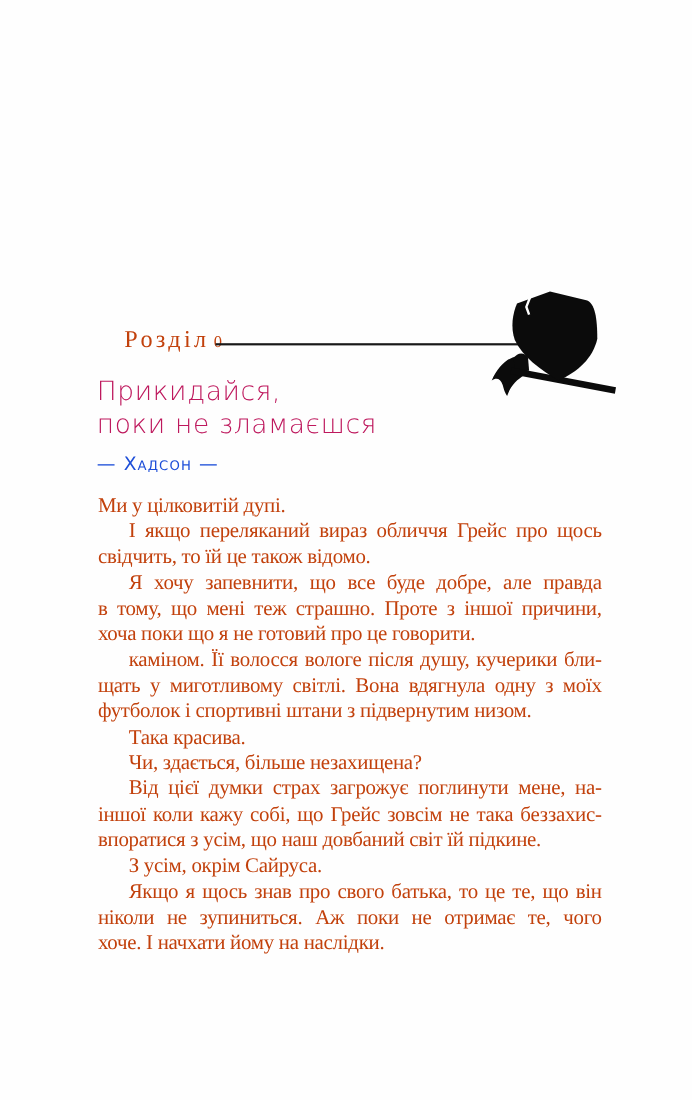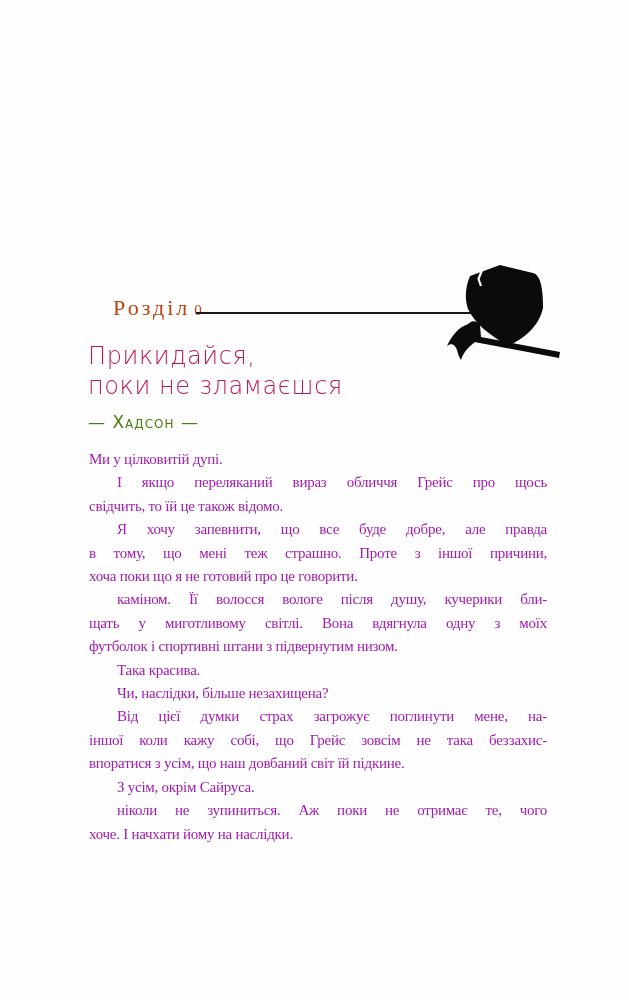--- a/index.html
+++ b/index.html
@@ -60,32 +60,32 @@
   .chapter-title .title-line { display: block; }
 
   
   .byline {
     position: absolute;
     left: 88px; top: 412px;
     font-family: "DejaVu Sans", sans-serif;
     font-variant: small-caps;
     font-size: 17px;
     letter-spacing: 1px;
-    color: #4d7c0f;
+    color: #1d4ed8;
   }
 
   
   .body-text {
     position: absolute;
     left: 89px; top: 448px;
     width: 458px;
-    font-size: 15px;
+    font-size: 19px;
     line-height: 23.4px;
     letter-spacing: -0.25px;
-    color: #a21caf;
+    color: #c2410c;
   }
   .para { margin: 0; }
   .para .line { white-space: normal; }
   .para .line.just {
     text-align: justify;
     text-align-last: justify;
   }
   .para.indent .line:first-child { text-indent: 28px; }
 </style>
 </head>
@@ -145,29 +145,30 @@
       </div>
       <div class="para indent">
         <div class="line just">каміном. Її волосся вологе після душу, кучерики бли-</div>
         <div class="line just">щать у миготливому світлі. Вона вдягнула одну з моїх</div>
         <div class="line">футболок і спортивні штани з підвернутим низом.</div>
       </div>
       <div class="para indent">
         <div class="line">Така красива.</div>
       </div>
       <div class="para indent">
-        <div class="line">Чи, наслідки, більше незахищена?</div>
+        <div class="line">Чи, здається, більше незахищена?</div>
       </div>
       <div class="para indent">
         <div class="line just">Від цієї думки страх загрожує поглинути мене, на-</div>
         <div class="line just">іншої коли кажу собі, що Грейс зовсім не така беззахис-</div>
         <div class="line">впоратися з усім, що наш довбаний світ їй підкине.</div>
       </div>
       <div class="para indent">
         <div class="line">З усім, окрім Сайруса.</div>
       </div>
       <div class="para indent">
+        <div class="line just">Якщо я щось знав про свого батька, то це те, що він</div>
         <div class="line just">ніколи не зупиниться. Аж поки не отримає те, чого</div>
         <div class="line">хоче. І начхати йому на наслідки.</div>
       </div>
     </div>
 
 </div>
 
 </body></html>

